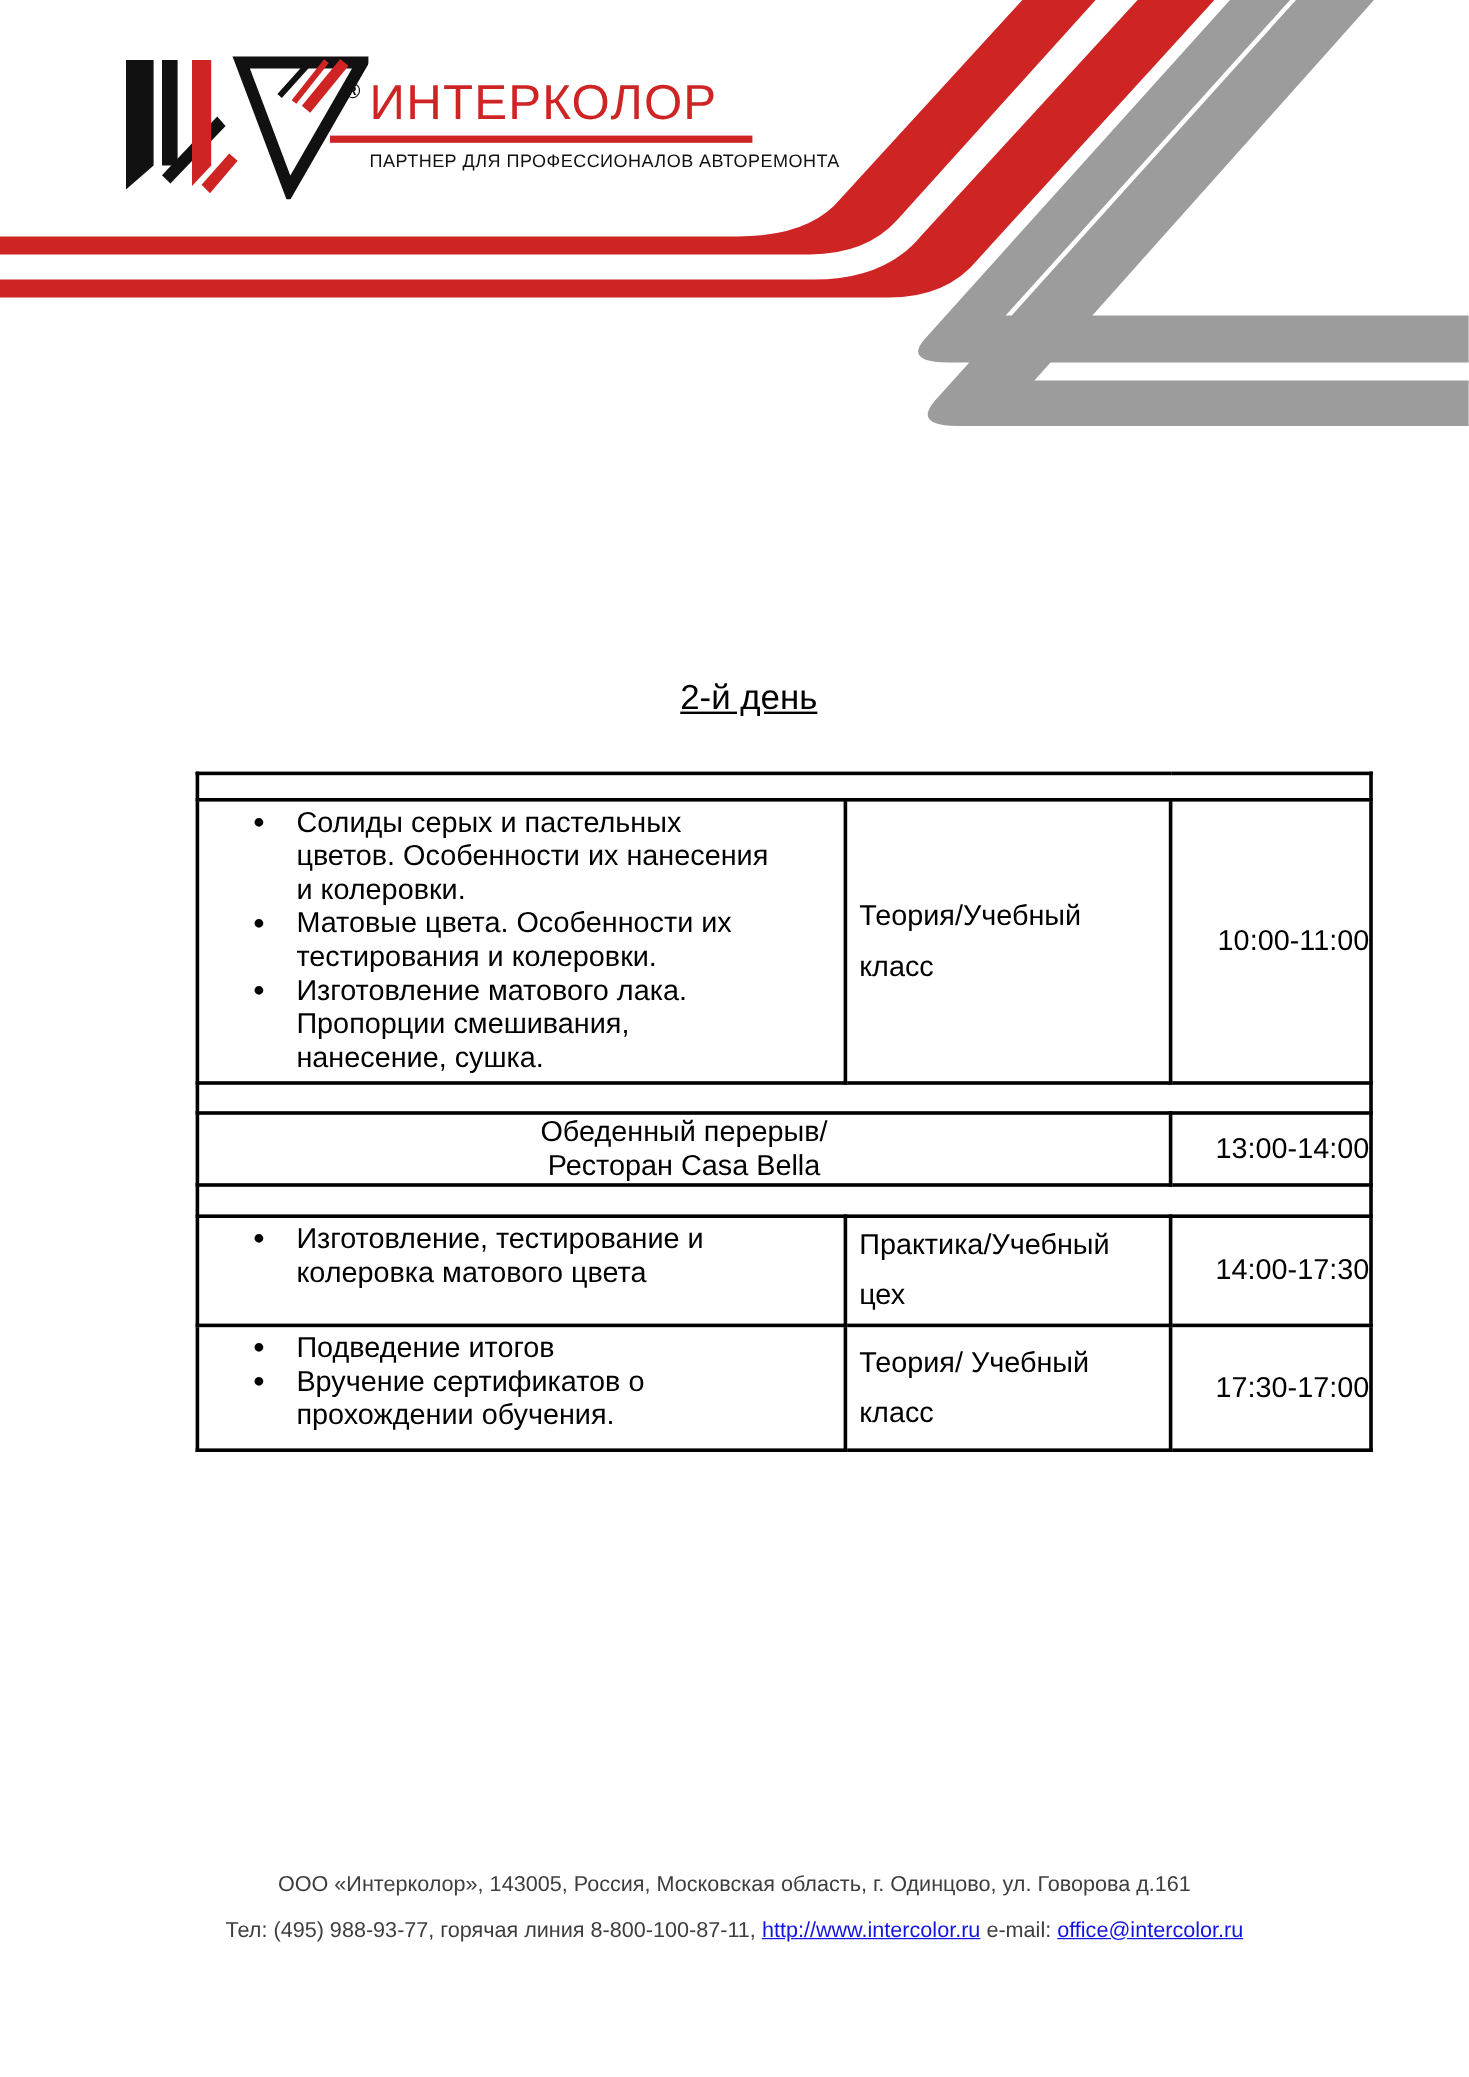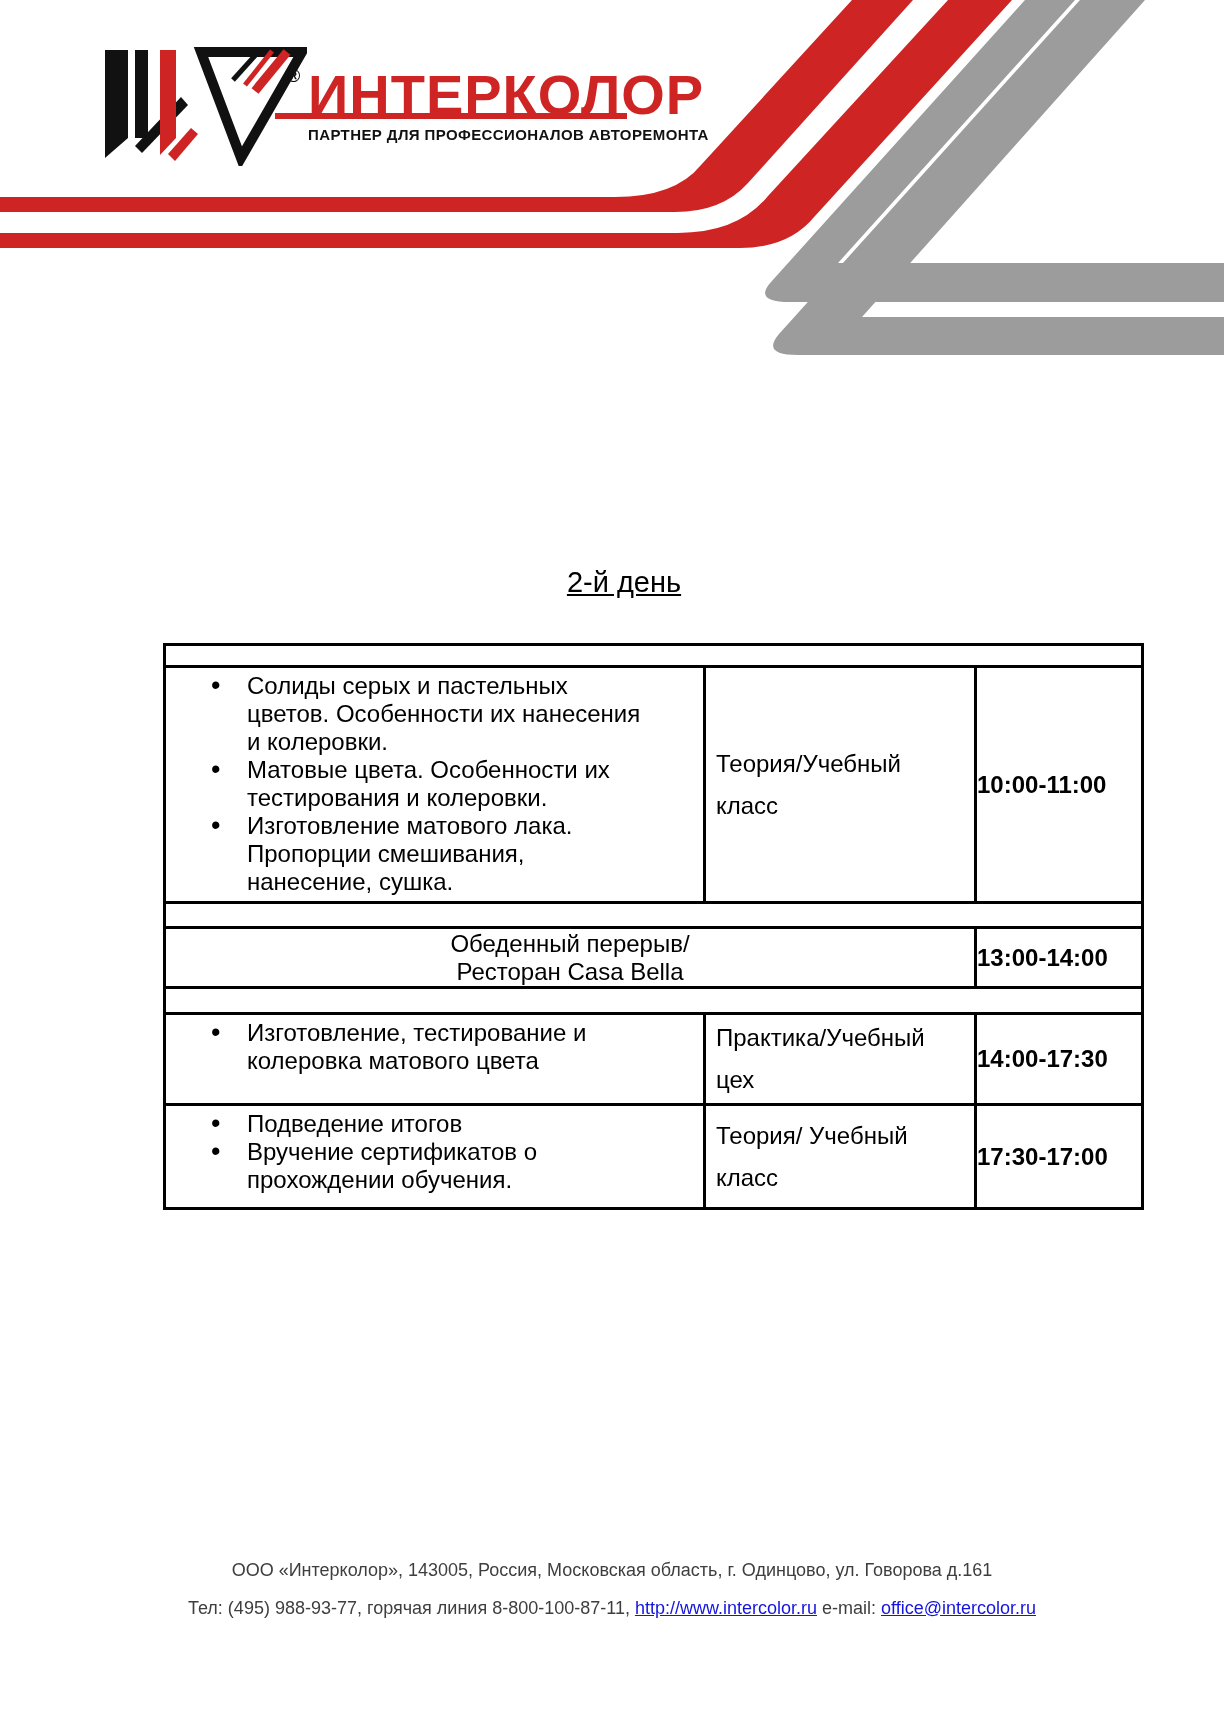--- a/index.html
+++ b/index.html
@@ -6,45 +6,45 @@
   html,body { background:#ffffff; }
   body {
     width:1224px; height:1731px; position:relative; overflow:hidden;
     font-family:"Liberation Sans", sans-serif; color:#000;
   }
   
   .stripes-svg { position:absolute; left:0; top:0; width:1224px; height:380px; }
   .logo-mark-svg { position:absolute; left:95px; top:40px; width:212px; height:126px; }
   .reg-mark { position:absolute; left:287px; top:66px; font-size:18px; font-weight:bold; color:#111; }
   .brand-name {
-    position:absolute; left:308px; top:62px; font-size:56px; font-weight:bold;
+    position:absolute; left:308px; top:62px; font-size:41px; font-weight:normal;
     letter-spacing:1px; color:#CE2424; white-space:nowrap;
   }
   .brand-underline { position:absolute; left:275px; top:113px; width:352px; height:6px; background:#CE2424; }
   .brand-tagline {
-    position:absolute; left:308px; top:126px; font-size:15px; font-weight:bold;
+    position:absolute; left:308px; top:126px; font-size:15px; font-weight:normal;
     letter-spacing:0.4px; color:#111; white-space:nowrap;
   }
   
   .doc-title-wrap { position:absolute; left:0; top:566px; width:1224px; text-align:center; }
   .doc-title { font-size:29px; text-decoration:underline;margin-left:24px; }
   
   .sched { position:absolute; left:163px; top:643px; width:978px; border-collapse:collapse; table-layout:fixed; }
   .sched th, .sched td { border:3px solid #000; background:#fff; vertical-align:middle; }
   .sched th { height:38px; font-size:24px; font-weight:bold; text-align:center; }
   .sched td { font-size:24px; line-height:28px; }
   tr.sp td { height:22px; }
   tr.sp.sp2 td { height:25px; }
   tr.sp.sp3 td { height:26px; }
   td.topics { vertical-align:top; padding:4px 56px 4px 0; }
   td.topics ul { list-style:none; padding-left:81px; }
   td.topics li { position:relative; }
   td.topics li::before { content:"•"; position:absolute; left:-36px; top:-1px; font-size:27px; }
   td.activity { padding:2px 28px 2px 10px; line-height:42px; }
-  td.time { font-weight:bold; text-align:left; }
+  td.time { font-weight:normal; text-align:right; }
   td.break-cell { text-align:center; line-height:28px; }
   
   .footer { position:absolute; left:0; top:1552px; width:1224px; text-align:center;
             font-size:18px; line-height:37.5px; color:#3E3E3E; }
   .footer a { color:#1414E0; text-decoration:underline; cursor:pointer; }
 </style>
 </head>
 <body>
 
 <svg class="stripes-svg" viewBox="0 0 1224 380" xmlns="http://www.w3.org/2000/svg">

